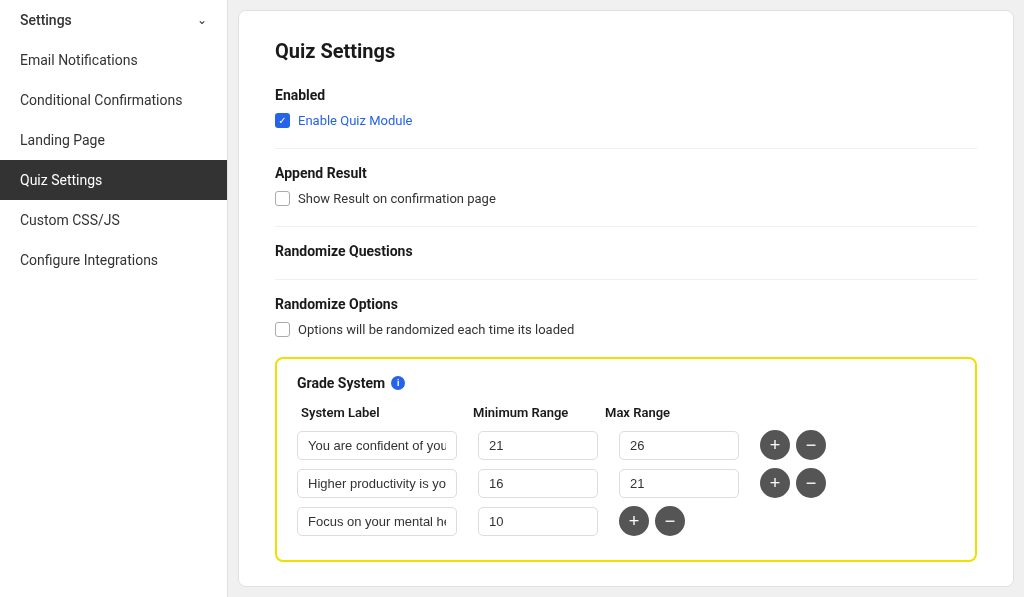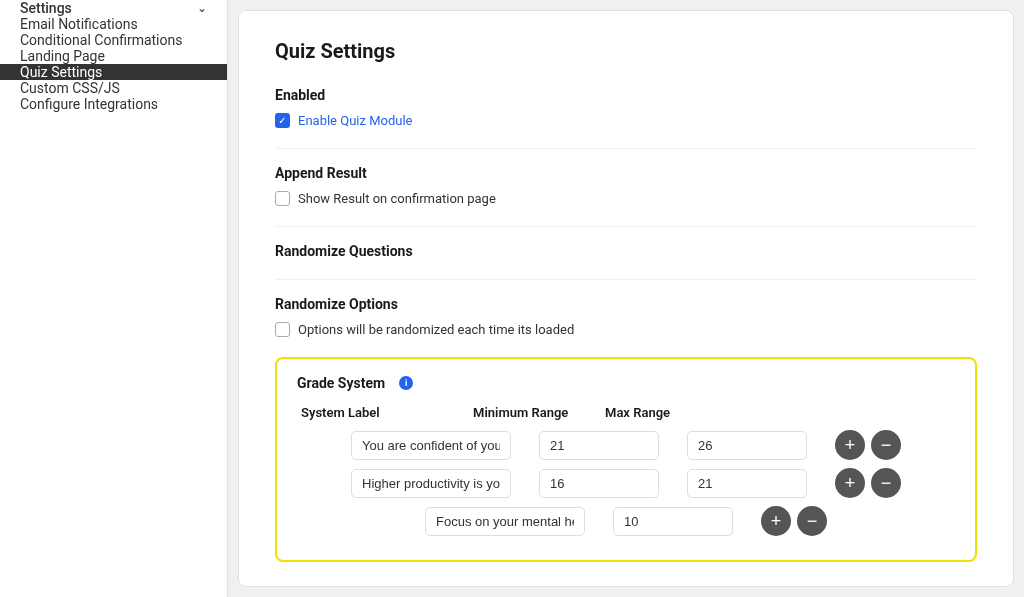--- a/index.html
+++ b/index.html
@@ -12,21 +12,21 @@
       overflow: hidden;
     }
     .sidebar {
       width: 228px;
       background: #fff;
       border-right: 1px solid #e0e0e0;
       padding: 0;
       flex-shrink: 0;
     }
     .sidebar-item {
-      padding: 0 20px;
+      padding: 12px 20px;
       cursor: pointer;
       font-size: 14px;
       color: #333;
       display: flex;
       align-items: center;
       justify-content: space-between;
       border-bottom: none;
     }
     .sidebar-item.active {
       background: #333;
@@ -84,21 +84,21 @@
       border-radius: 8px;
       padding: 16px 20px;
       margin-bottom: 20px;
     }
     .grade-system-title {
       font-size: 14px;
       font-weight: 700;
       color: #1a1a1a;
       display: flex;
       align-items: center;
-      gap: 14px;
+      gap: 6px;
       margin-bottom: 14px;
     }
     .info-dot {
       width: 14px;
       height: 14px;
       background: #2563eb;
       border-radius: 50%;
       display: inline-flex;
       align-items: center;
       justify-content: center;
@@ -119,23 +119,22 @@
       font-size: 13px;
       font-weight: 600;
       color: #1a1a1a;
     }
     .col-label { width: 160px; }
     .col-min { width: 120px; }
     .col-max { width: 120px; }
     .grade-row {
       display: flex;
       align-items: center;
-      gap: 28px;
+      gap: 21px;
       margin-bottom: 8px;
-      justify-content: center;
     }
     .grade-input {
       border: 1px solid #ddd;
       border-radius: 5px;
       padding: 6px 10px;
       font-size: 13px;
       color: #333;
       outline: none;
       background: #fff;
     }

